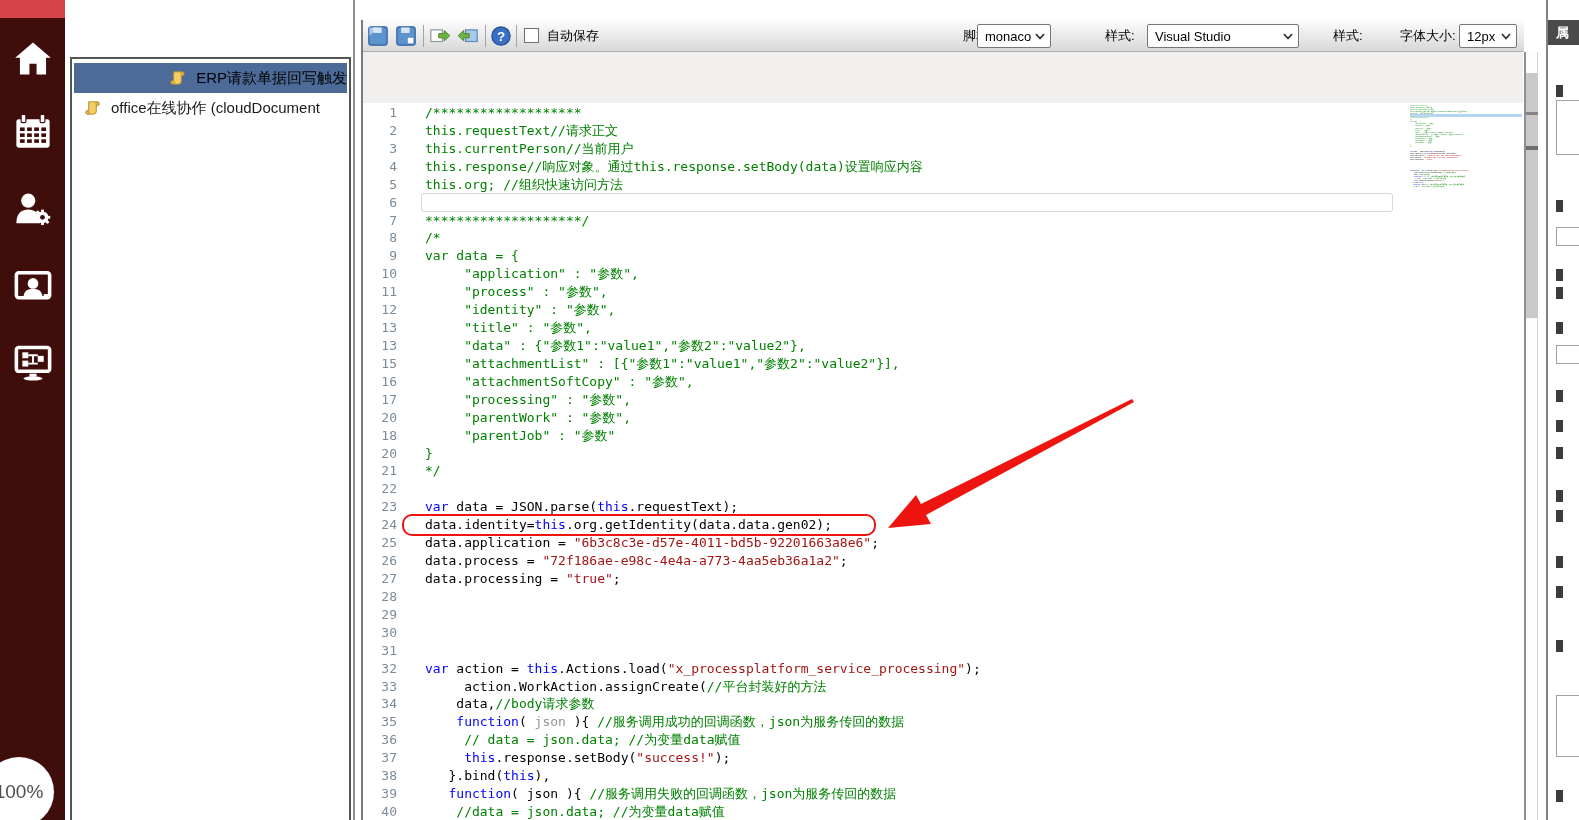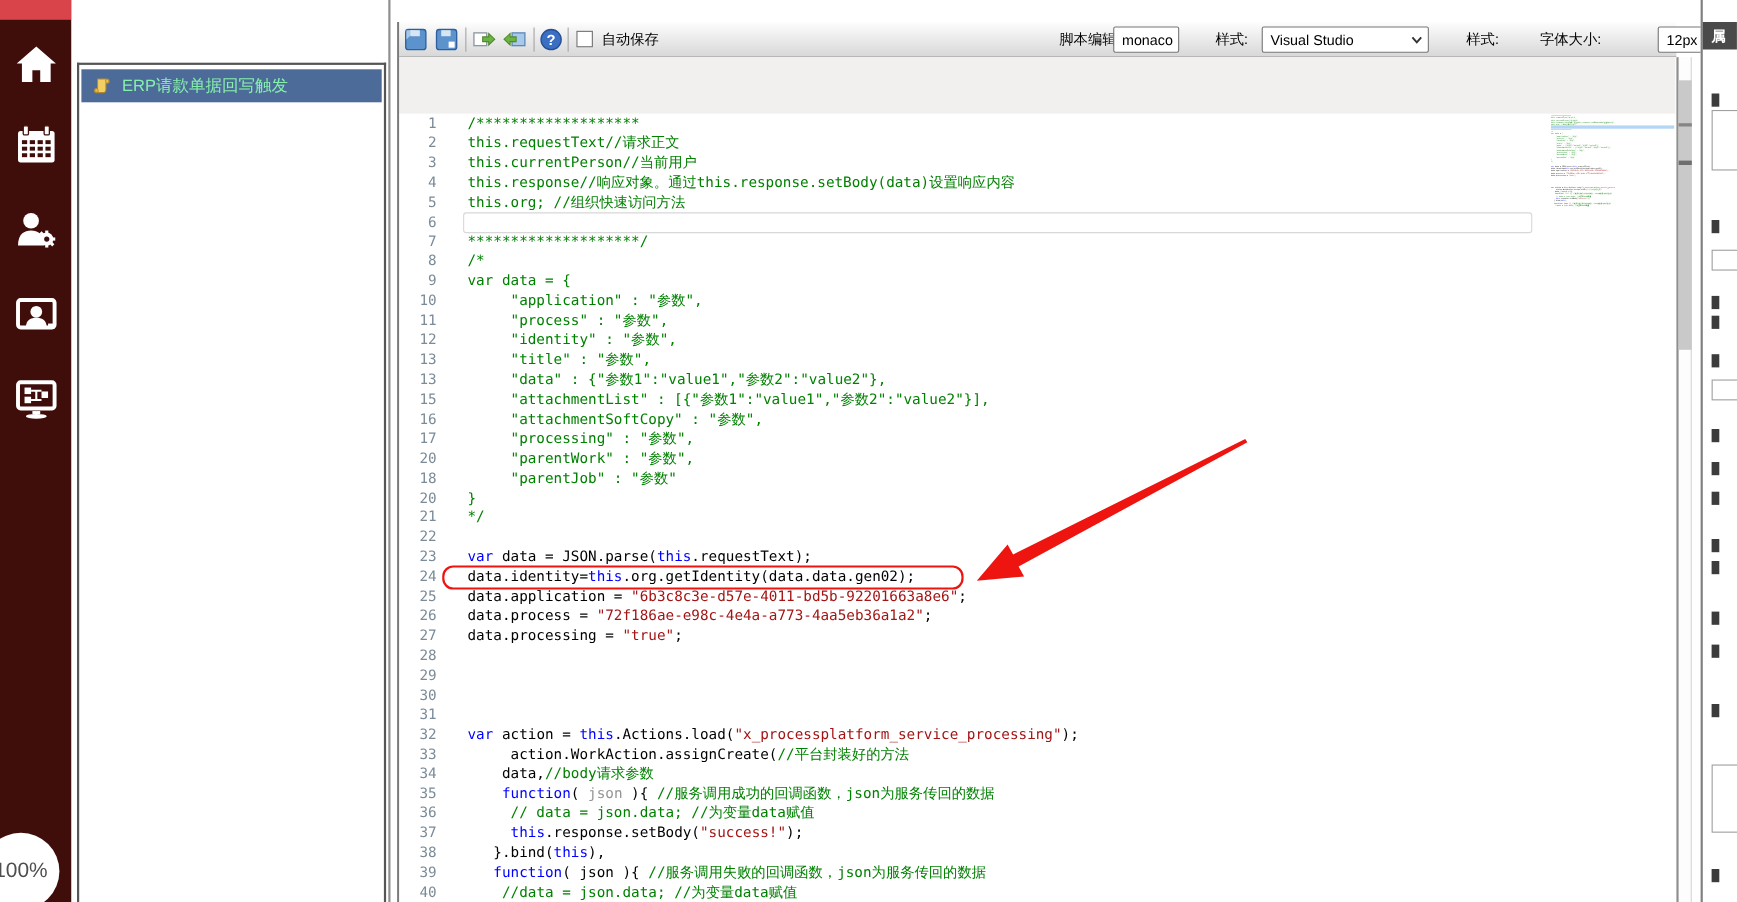--- a/index.html
+++ b/index.html
@@ -16,21 +16,21 @@
   
   .left-panel { position:absolute; left:65px; top:0; width:288px; height:820px; background:#fff; }
   .panel-border { position:absolute; left:353px; top:0; width:2px; height:820px; background:#8f8f8f; }
   .panel-header { position:absolute; left:65px; top:20px; width:288px; height:25px;
     background:linear-gradient(#717171,#3f3f3f); color:#fff; font-size:13px; font-weight:bold;
     line-height:25px; padding-left:12px; }
   .panel-list { position:absolute; left:70px; top:57px; width:281px; height:763px;
     border:2px solid #555; border-bottom:none; background:#fff; padding:4px 2px 0 2px; }
   .panel-item { height:30px; display:flex; align-items:center; gap:9px; padding-left:9px;
     font-size:15px; color:#1a1a1a; white-space:nowrap; overflow:hidden; cursor:pointer; }
-  .panel-item.selected { background:var(--selection_bg,#4d6b99); color:#86efac; }
+  .panel-item.selected { background:var(--selection_bg,#4d6b99); color:#000000;justify-content:flex-end; }
   .scroll-ic { width:19px; height:19px; flex:0 0 19px; }
 
   
   .main-border { position:absolute; left:361px; top:20px; width:2px; height:800px; background:#7a7a7a; }
   .toolbar { position:absolute; left:363px; top:20px; width:1161px; height:32px;
     background:linear-gradient(#fdfdfd,#d8d8d8); border-bottom:1px solid #b0b0b0; }
   .tb-icon { position:absolute; top:5px; width:22px; height:22px; cursor:pointer; }
   .tb-sep { position:absolute; top:5px; width:1px; height:22px; background:#a5a5a5; }
   .tb-check { position:absolute; left:161px; top:8px; width:15px; height:15px; background:#fff;
     border:1px solid #707070; cursor:pointer; }
@@ -153,20 +153,30 @@
       <div class="panel-item selected">
         <span class="scroll-ic">
   <svg viewBox="0 0 20 20" width="19" height="19">
     <path d="M6 3 H15 Q17 3 17 5 Q17 7 15 7 H14 V13 Q14 16 11 16 H5 Q3 16 3 14 Q3 12 5 12 H6 Z" fill="#f3cf63" stroke="#b08a2e" stroke-width="1"></path>
     <circle cx="15.2" cy="5" r="1.7" fill="#e8bd4a" stroke="#b08a2e" stroke-width="0.8"></circle>
     <circle cx="5" cy="14" r="1.7" fill="#e8bd4a" stroke="#b08a2e" stroke-width="0.8"></circle>
   </svg>
 </span>
         <span>ERP请款单据回写触发</span>
       </div>
+      <div class="panel-item">
+        <span class="scroll-ic">
+  <svg viewBox="0 0 20 20" width="19" height="19">
+    <path d="M6 3 H15 Q17 3 17 5 Q17 7 15 7 H14 V13 Q14 16 11 16 H5 Q3 16 3 14 Q3 12 5 12 H6 Z" fill="#f3cf63" stroke="#b08a2e" stroke-width="1"></path>
+    <circle cx="15.2" cy="5" r="1.7" fill="#e8bd4a" stroke="#b08a2e" stroke-width="0.8"></circle>
+    <circle cx="5" cy="14" r="1.7" fill="#e8bd4a" stroke="#b08a2e" stroke-width="0.8"></circle>
+  </svg>
+</span>
+        <span>office在线协作 (cloudDocument</span>
+      </div>
     </div>
   <div class="panel-border"></div>
   <div class="main-border"></div>
 
   <div class="toolbar">
     <svg class="tb-icon" style="left:4px" viewBox="0 0 18 18">
       <rect x="1.5" y="1.5" width="15" height="15" rx="2" fill="#5d93cd" stroke="#2f5f9e"></rect>
       <polygon points="2,2 9,2 2,9" fill="#a8c8e8"></polygon>
       <rect x="5" y="2" width="7" height="4.5" fill="#d7e6f4"></rect>
     </svg>
@@ -187,36 +197,36 @@
     <div class="tb-sep" style="left:122px"></div>
     <svg class="tb-icon" style="left:127px" viewBox="0 0 18 18">
       <circle cx="9" cy="9" r="7.5" fill="#3b6fc4" stroke="#274f93"></circle>
       <text x="9" y="13.2" text-anchor="middle" font-size="11" font-weight="bold" fill="#fff" font-family="Liberation Sans, sans-serif">?</text>
     </svg>
     <div class="tb-sep" style="left:153px"></div>
     <div class="tb-check"></div>
     <div class="tb-label" style="left:184px">自动保存</div>
 
     <div class="tb-label" style="left:600px">脚本编辑器:</div>
-    <div class="tb-select" style="left:649px; width:60px">
+    <div class="tb-select" style="left:614px; width:74px">
       <span>monaco</span>
       <svg width="10" height="7" viewBox="0 0 10 7">
           <polyline points="1,1 5,5.5 9,1" fill="none" stroke="#333" stroke-width="1.8"></polyline>
         </svg>
     </div>
     <div class="tb-label" style="left:742px">样式:</div>
     <div class="tb-select" style="left:784px; width:152px">
       <span>Visual Studio</span>
       <svg width="10" height="7" viewBox="0 0 10 7">
           <polyline points="1,1 5,5.5 9,1" fill="none" stroke="#333" stroke-width="1.8"></polyline>
         </svg>
     </div>
     <div class="tb-label" style="left:970px">样式:</div>
     <div class="tb-label" style="left:1037px">字体大小:</div>
-    <div class="tb-select" style="left:1144px; width:58px">
+    <div class="tb-select" style="left:1096px; width:58px">
       <span>12px</span>
       <svg width="10" height="7" viewBox="0 0 10 7">
           <polyline points="1,1 5,5.5 9,1" fill="none" stroke="#333" stroke-width="1.8"></polyline>
         </svg>
     </div>
   </div>
 
   <div class="content-bg"></div>
 
   <div class="editor">

